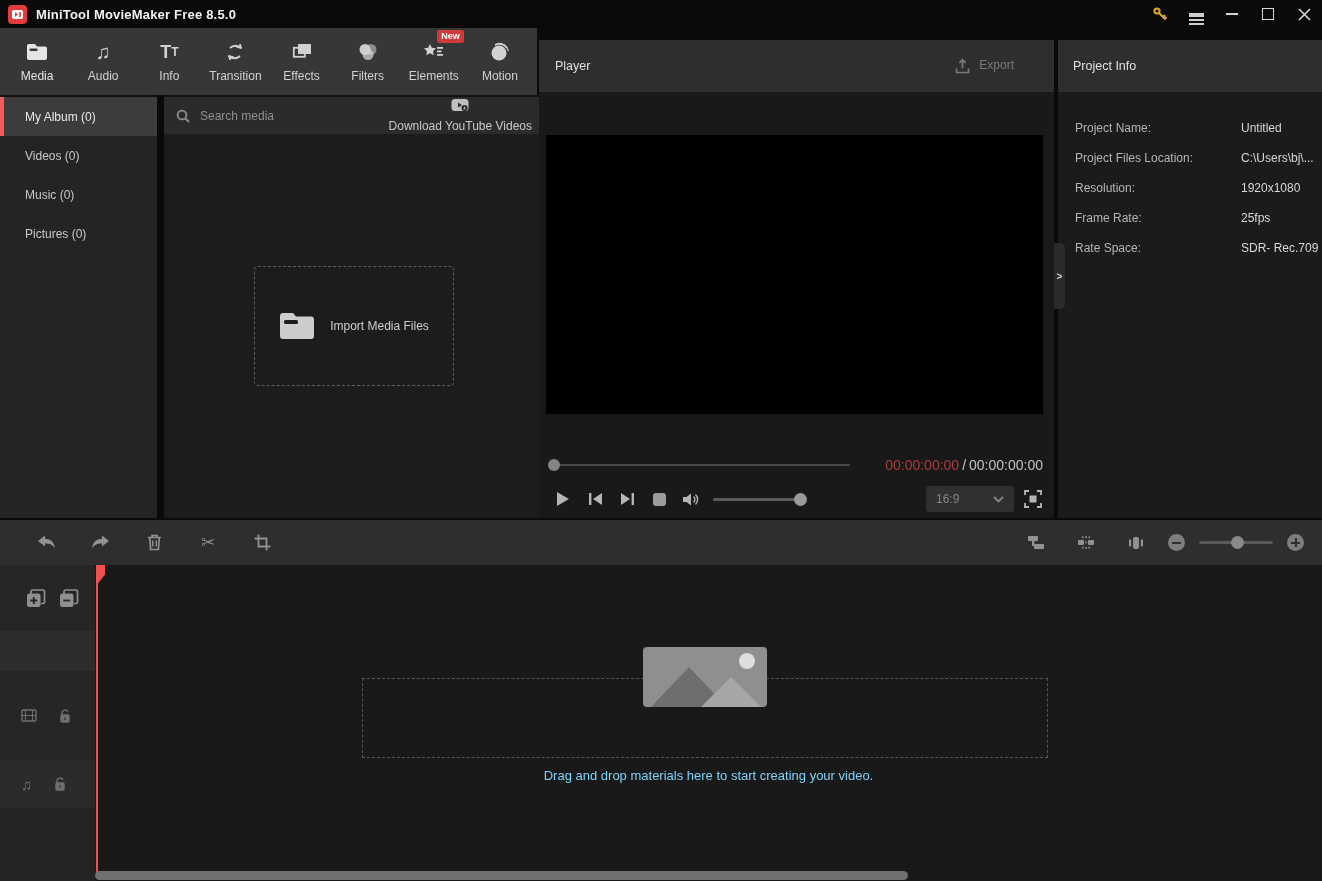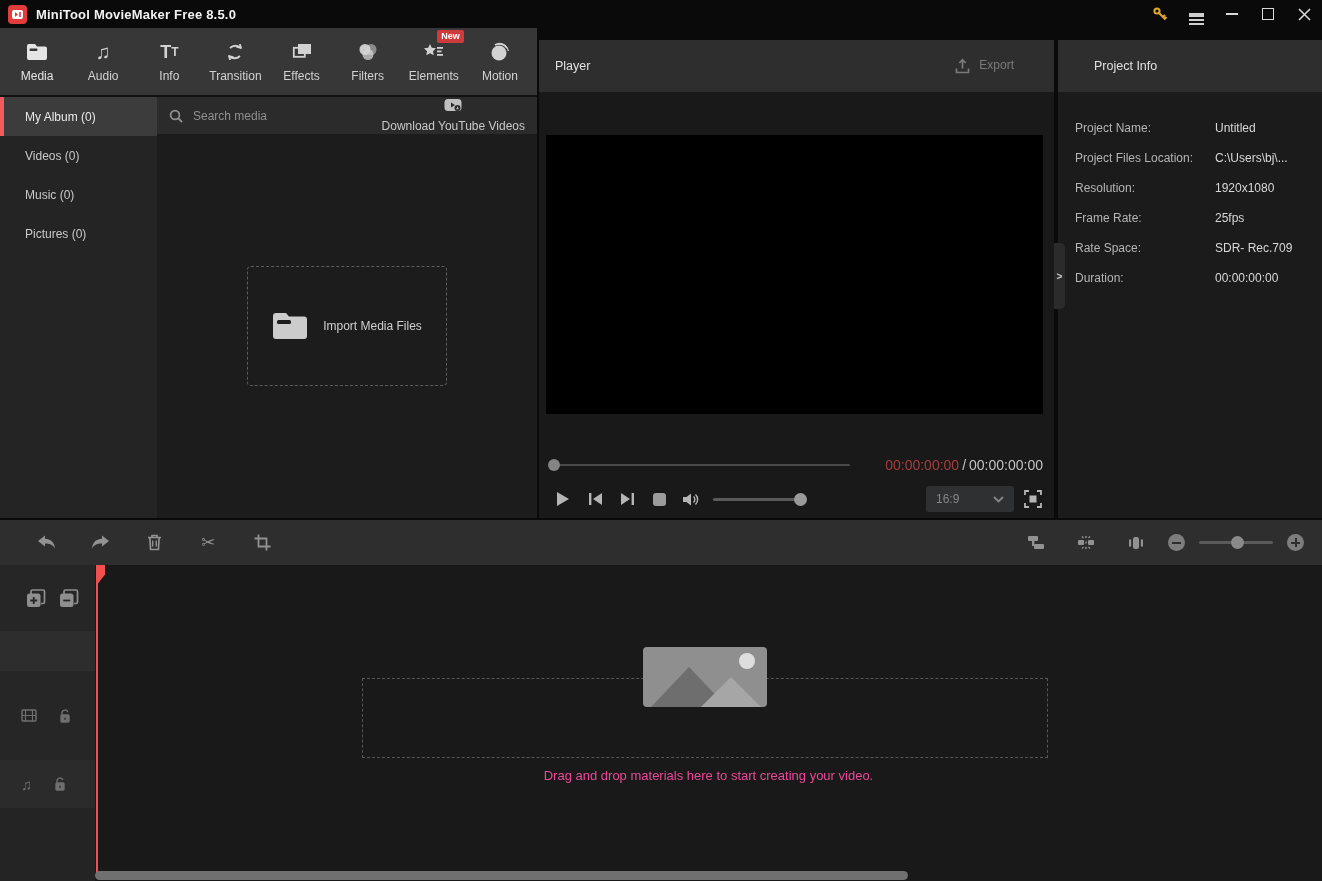--- a/index.html
+++ b/index.html
@@ -32,21 +32,21 @@
   .tt{font-weight:bold;font-size:18px;line-height:18px;}
   .tt span{font-size:12px;}
   .note-glyph{font-size:20px;line-height:20px;}
 
   
   #sidebar{left:0;top:95px;width:157px;height:423px;background:#242424;border-top:2px solid #111;box-sizing:border-box;}
   .side-item{height:39px;display:flex;align-items:center;padding-left:25px;color:#c9c9c9;position:relative;}
   .side-item.active{background:#3c3c3c;color:#e9e9e9;}
   .side-item.active::before{content:"";position:absolute;left:0;top:0;width:4px;height:100%;background:#f15b5b;}
 
-  #media{left:157px;top:95px;width:380px;height:423px;background:#1c1c1c;border-top:2px solid #111;box-sizing:border-box;}
+  #media{left:164px;top:95px;width:380px;height:423px;background:#1c1c1c;border-top:2px solid #111;box-sizing:border-box;}
   #media-search{height:37px;background:#2b2b2b;display:flex;align-items:center;padding:0 12px;gap:8px;}
   #search-input{background:transparent;border:none;outline:none;color:#cfcfcf;font-size:12px;width:150px;
                 font-family:"Liberation Sans",sans-serif;}
   #search-input::placeholder{color:#8f8f8f;}
   #yt-btn{margin-left:auto;display:flex;align-items:center;gap:7px;color:#c8c8c8;flex-direction:column;}
   #import-box{left:90px;top:169px;width:198px;height:118px;border:1.5px dashed #5c5c5c;border-radius:4px;
               display:flex;flex-direction:row;align-items:center;justify-content:center;gap:15px;color:#cfcfcf;}
 
   
   #player{left:539px;top:40px;width:515px;height:478px;background:#191919;}
@@ -66,23 +66,23 @@
   #stop-glyph{width:13px;height:13px;border-radius:3px;background:#9c9c9c;}
   #vol-track{width:88px;height:3px;background:#5a5a5a;border-radius:2px;position:relative;margin-left:6px;}
   #vol-knob{position:absolute;right:-6px;top:-5px;width:13px;height:13px;border-radius:50%;background:#9a9a9a;}
   #ratio-select{margin-left:auto;width:88px;height:26px;background:#2f3032;border-radius:3px;display:flex;
                 align-items:center;color:#868686;padding:0 10px;box-sizing:border-box;gap:12px;}
   #ratio-select .chev{margin-left:auto;}
   #fullscreen-btn{width:38px;height:28px;display:flex;align-items:center;justify-content:center;margin-right:2px;}
 
   
   #project{left:1058px;top:40px;width:264px;height:478px;background:#1b1b1b;}
-  #project-header{height:52px;background:#2e2e2e;display:flex;align-items:center;padding:0 36px;color:#e0e0e0;font-size:12.5px;}
+  #project-header{height:52px;background:#2e2e2e;display:flex;align-items:center;padding:0 15px;color:#e0e0e0;font-size:12.5px;}
   #project-rows{padding:21px 0 0 17px;}
-  .prow{height:30px;display:flex;align-items:center;}
+  .prow{height:30px;display:flex;align-items:center;gap:26px;}
   .prow .plabel{width:140px;color:#b5b5b5;}
   .prow .pvalue{color:#d8d8d8;}
   #collapse-handle{left:1054px;top:243px;width:11px;height:66px;background:#2b2b2b;border-radius:0 5px 5px 0;
                    display:flex;align-items:center;justify-content:center;color:#cfcfcf;font-size:10px;font-weight:bold;}
 
   
   #tl-toolbar{left:0;top:520px;width:1322px;height:45px;background:#2e2e2e;display:flex;align-items:center;color:#929292;}
   .tbtn{width:36px;height:36px;display:flex;align-items:center;justify-content:center;}
   #tl-left{display:flex;margin-left:28px;gap:18px;}
   #tl-right{display:flex;margin-left:auto;margin-right:18px;gap:14px;align-items:center;}
@@ -101,21 +101,21 @@
   .trow{position:absolute;left:0;width:95px;display:flex;align-items:center;color:#7d7d7d;}
   #trow-tools{top:0;height:66px;background:#262626;gap:13px;padding-left:26px;box-sizing:border-box;}
   #trow-spacer{top:66px;height:40px;background:#2d2d2d;}
   #trow-video{top:106px;height:89px;background:#262626;gap:22px;padding-left:21px;box-sizing:border-box;color:#6f6f6f;}
   #trow-audio{top:195px;height:48px;background:#2b2b2b;gap:22px;padding-left:21px;box-sizing:border-box;color:#6f6f6f;}
   #playhead-line{position:absolute;left:96px;top:0;width:2px;height:308px;background:#f25050;}
   #playhead-flag{position:absolute;left:96px;top:0;width:9px;height:21px;background:#f25050;
                  clip-path:polygon(0 0,100% 0,100% 45%,0 100%);}
   #dropzone{position:absolute;left:362px;top:113px;width:686px;height:80px;border:1.5px dashed #565656;box-sizing:border-box;}
   #img-placeholder{position:absolute;left:643px;top:82px;width:124px;height:60px;}
-  #tl-hint{position:absolute;left:95px;top:203px;width:1227px;text-align:center;color:#ec4899;font-size:13px;}
+  #tl-hint{position:absolute;left:95px;top:203px;width:1227px;text-align:center;color:#7dd3fc;font-size:13px;}
   #hscrollbar{position:absolute;left:95px;top:306px;width:813px;height:9px;background:#707070;border-radius:5px;}
   .note-sm{font-size:15px;line-height:15px;}
 </style>
 </head>
 <body>
 
 <div id="app">
 
   <div class="abs" id="titlebar">
     <div id="logo">
@@ -359,24 +359,20 @@
           <span class="plabel">Resolution:</span>
           <span class="pvalue">1920x1080</span>
         </div>
       <div class="prow">
           <span class="plabel">Frame Rate:</span>
           <span class="pvalue">25fps</span>
         </div>
       <div class="prow">
           <span class="plabel">Rate Space:</span>
           <span class="pvalue">SDR- Rec.709</span>
-        </div>
-      <div class="prow">
-          <span class="plabel">Duration:</span>
-          <span class="pvalue">00:00:00:00</span>
         </div>
     </div>
   </div>
   <div class="abs" id="collapse-handle">
     <span>&gt;</span>
   </div>
 
   <div class="abs" id="tl-toolbar">
     <div id="tl-left">
       <div class="tbtn">

